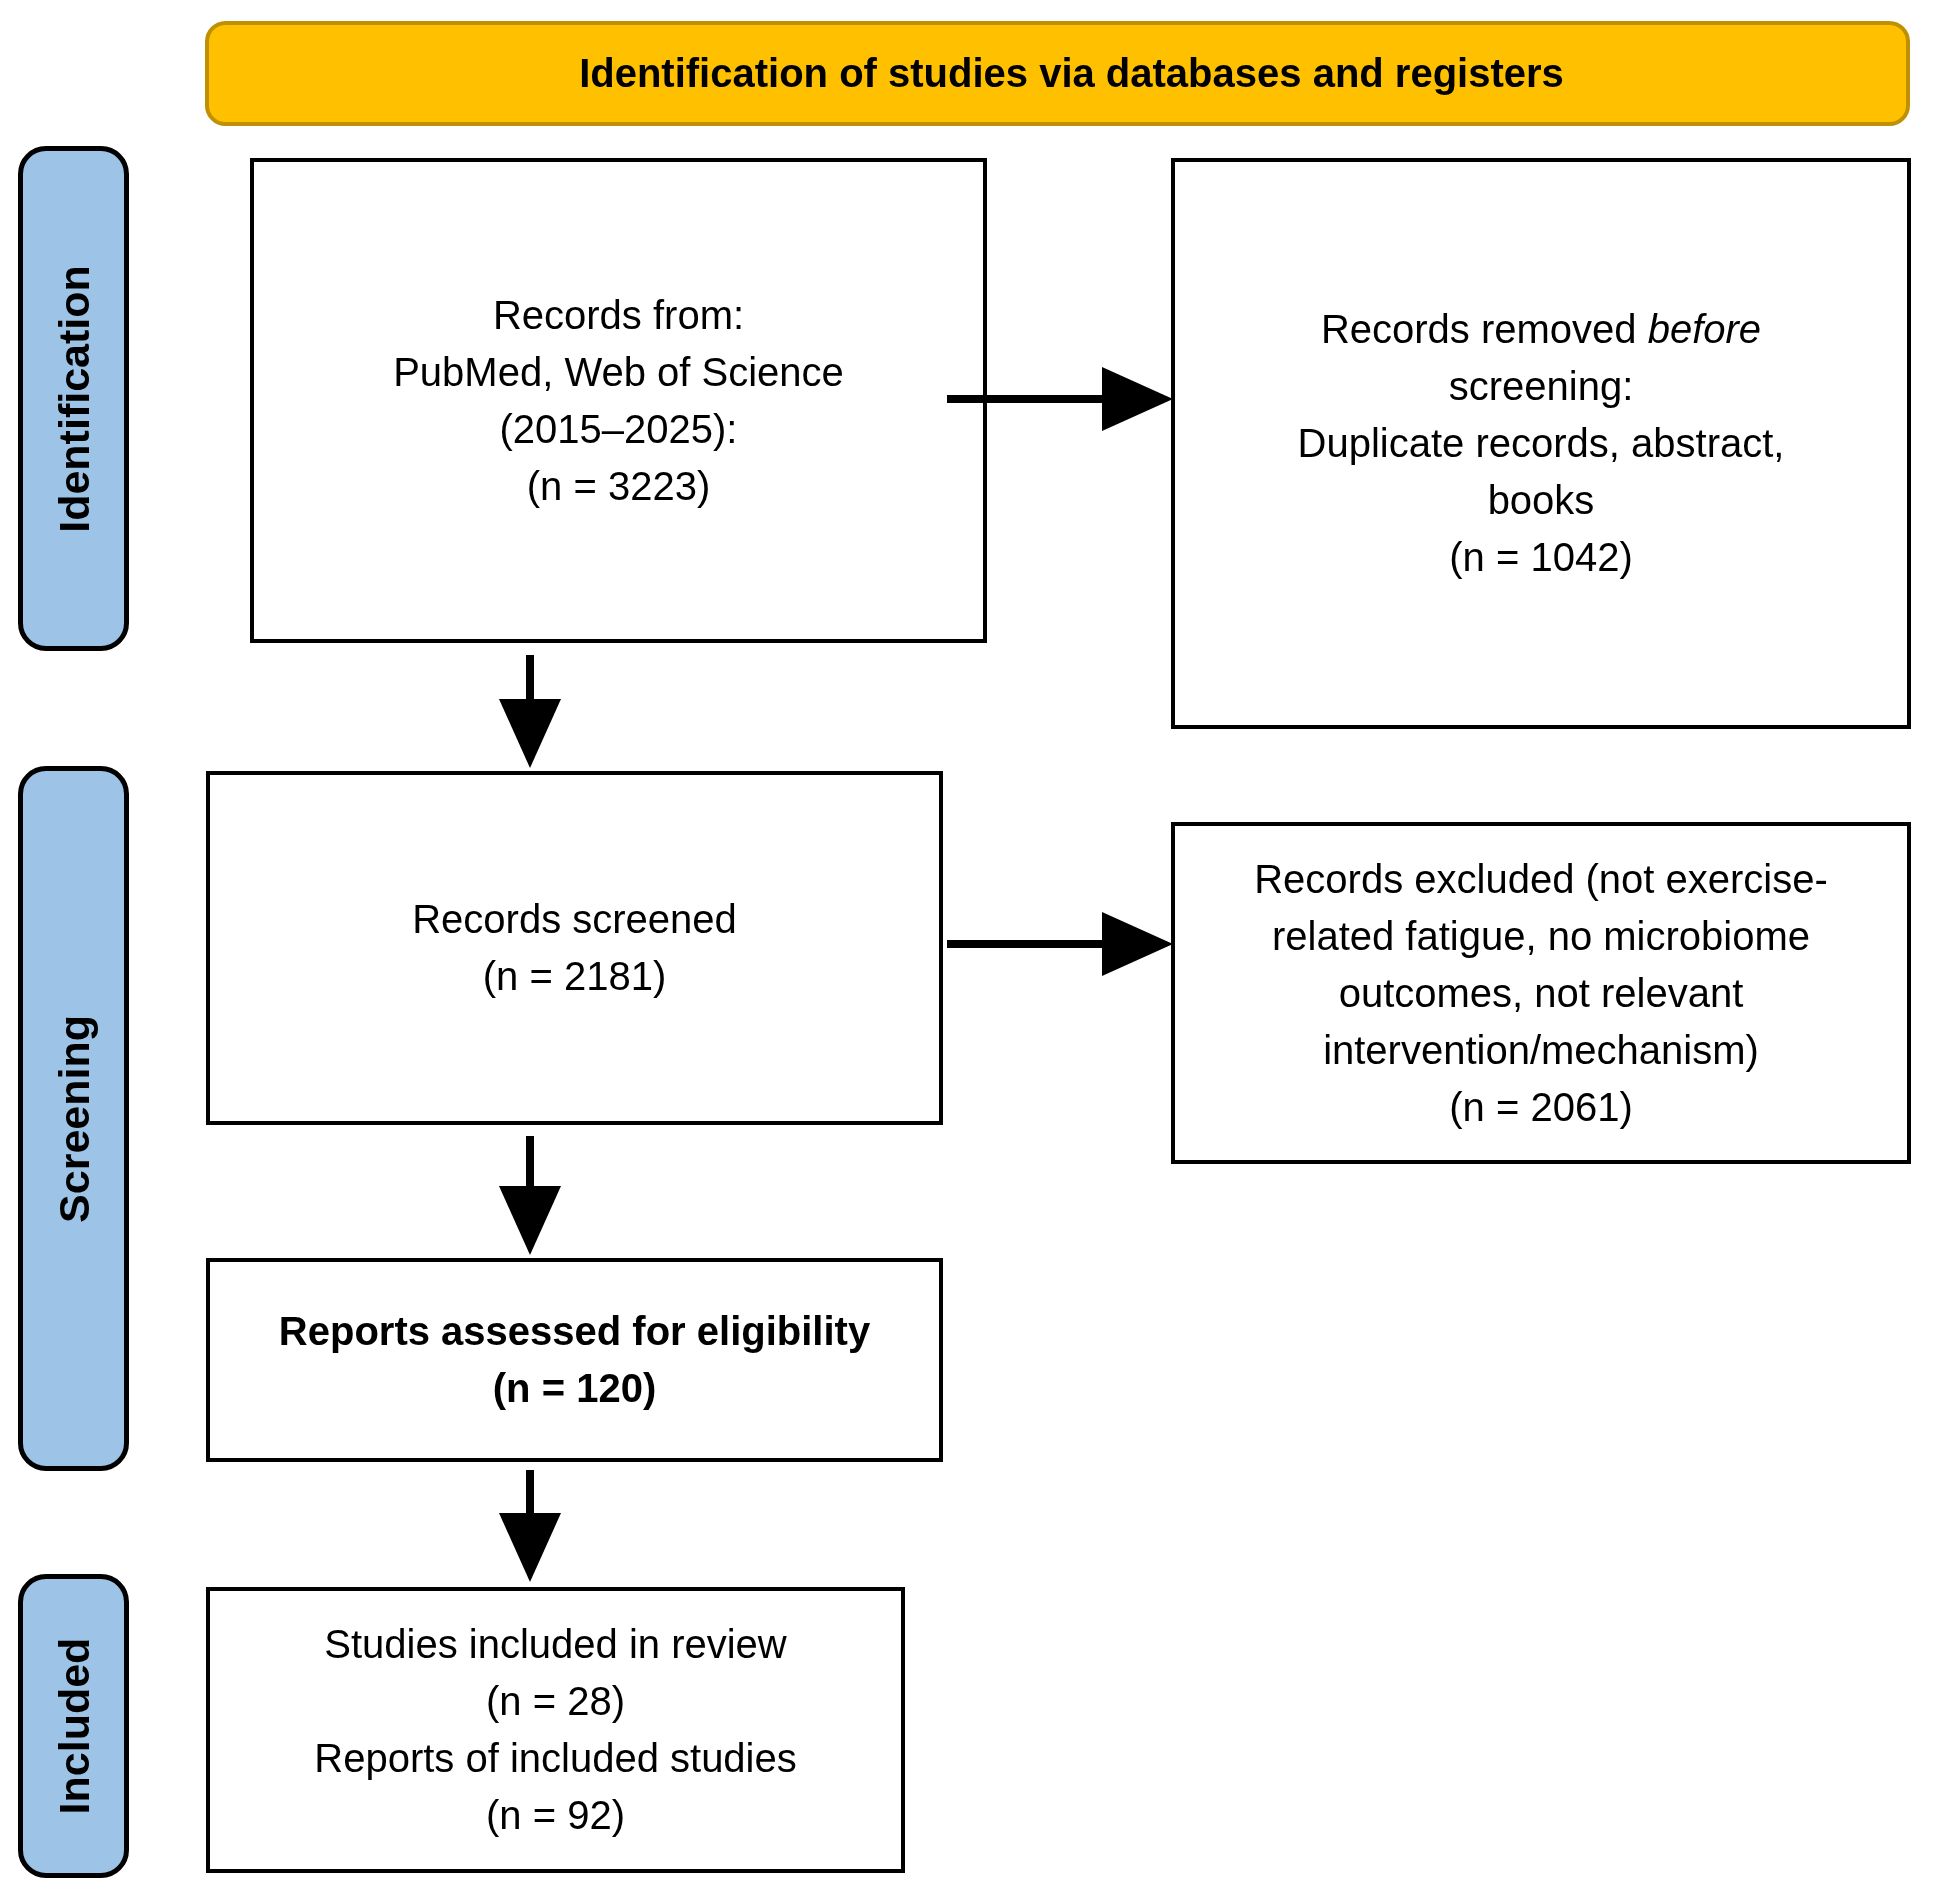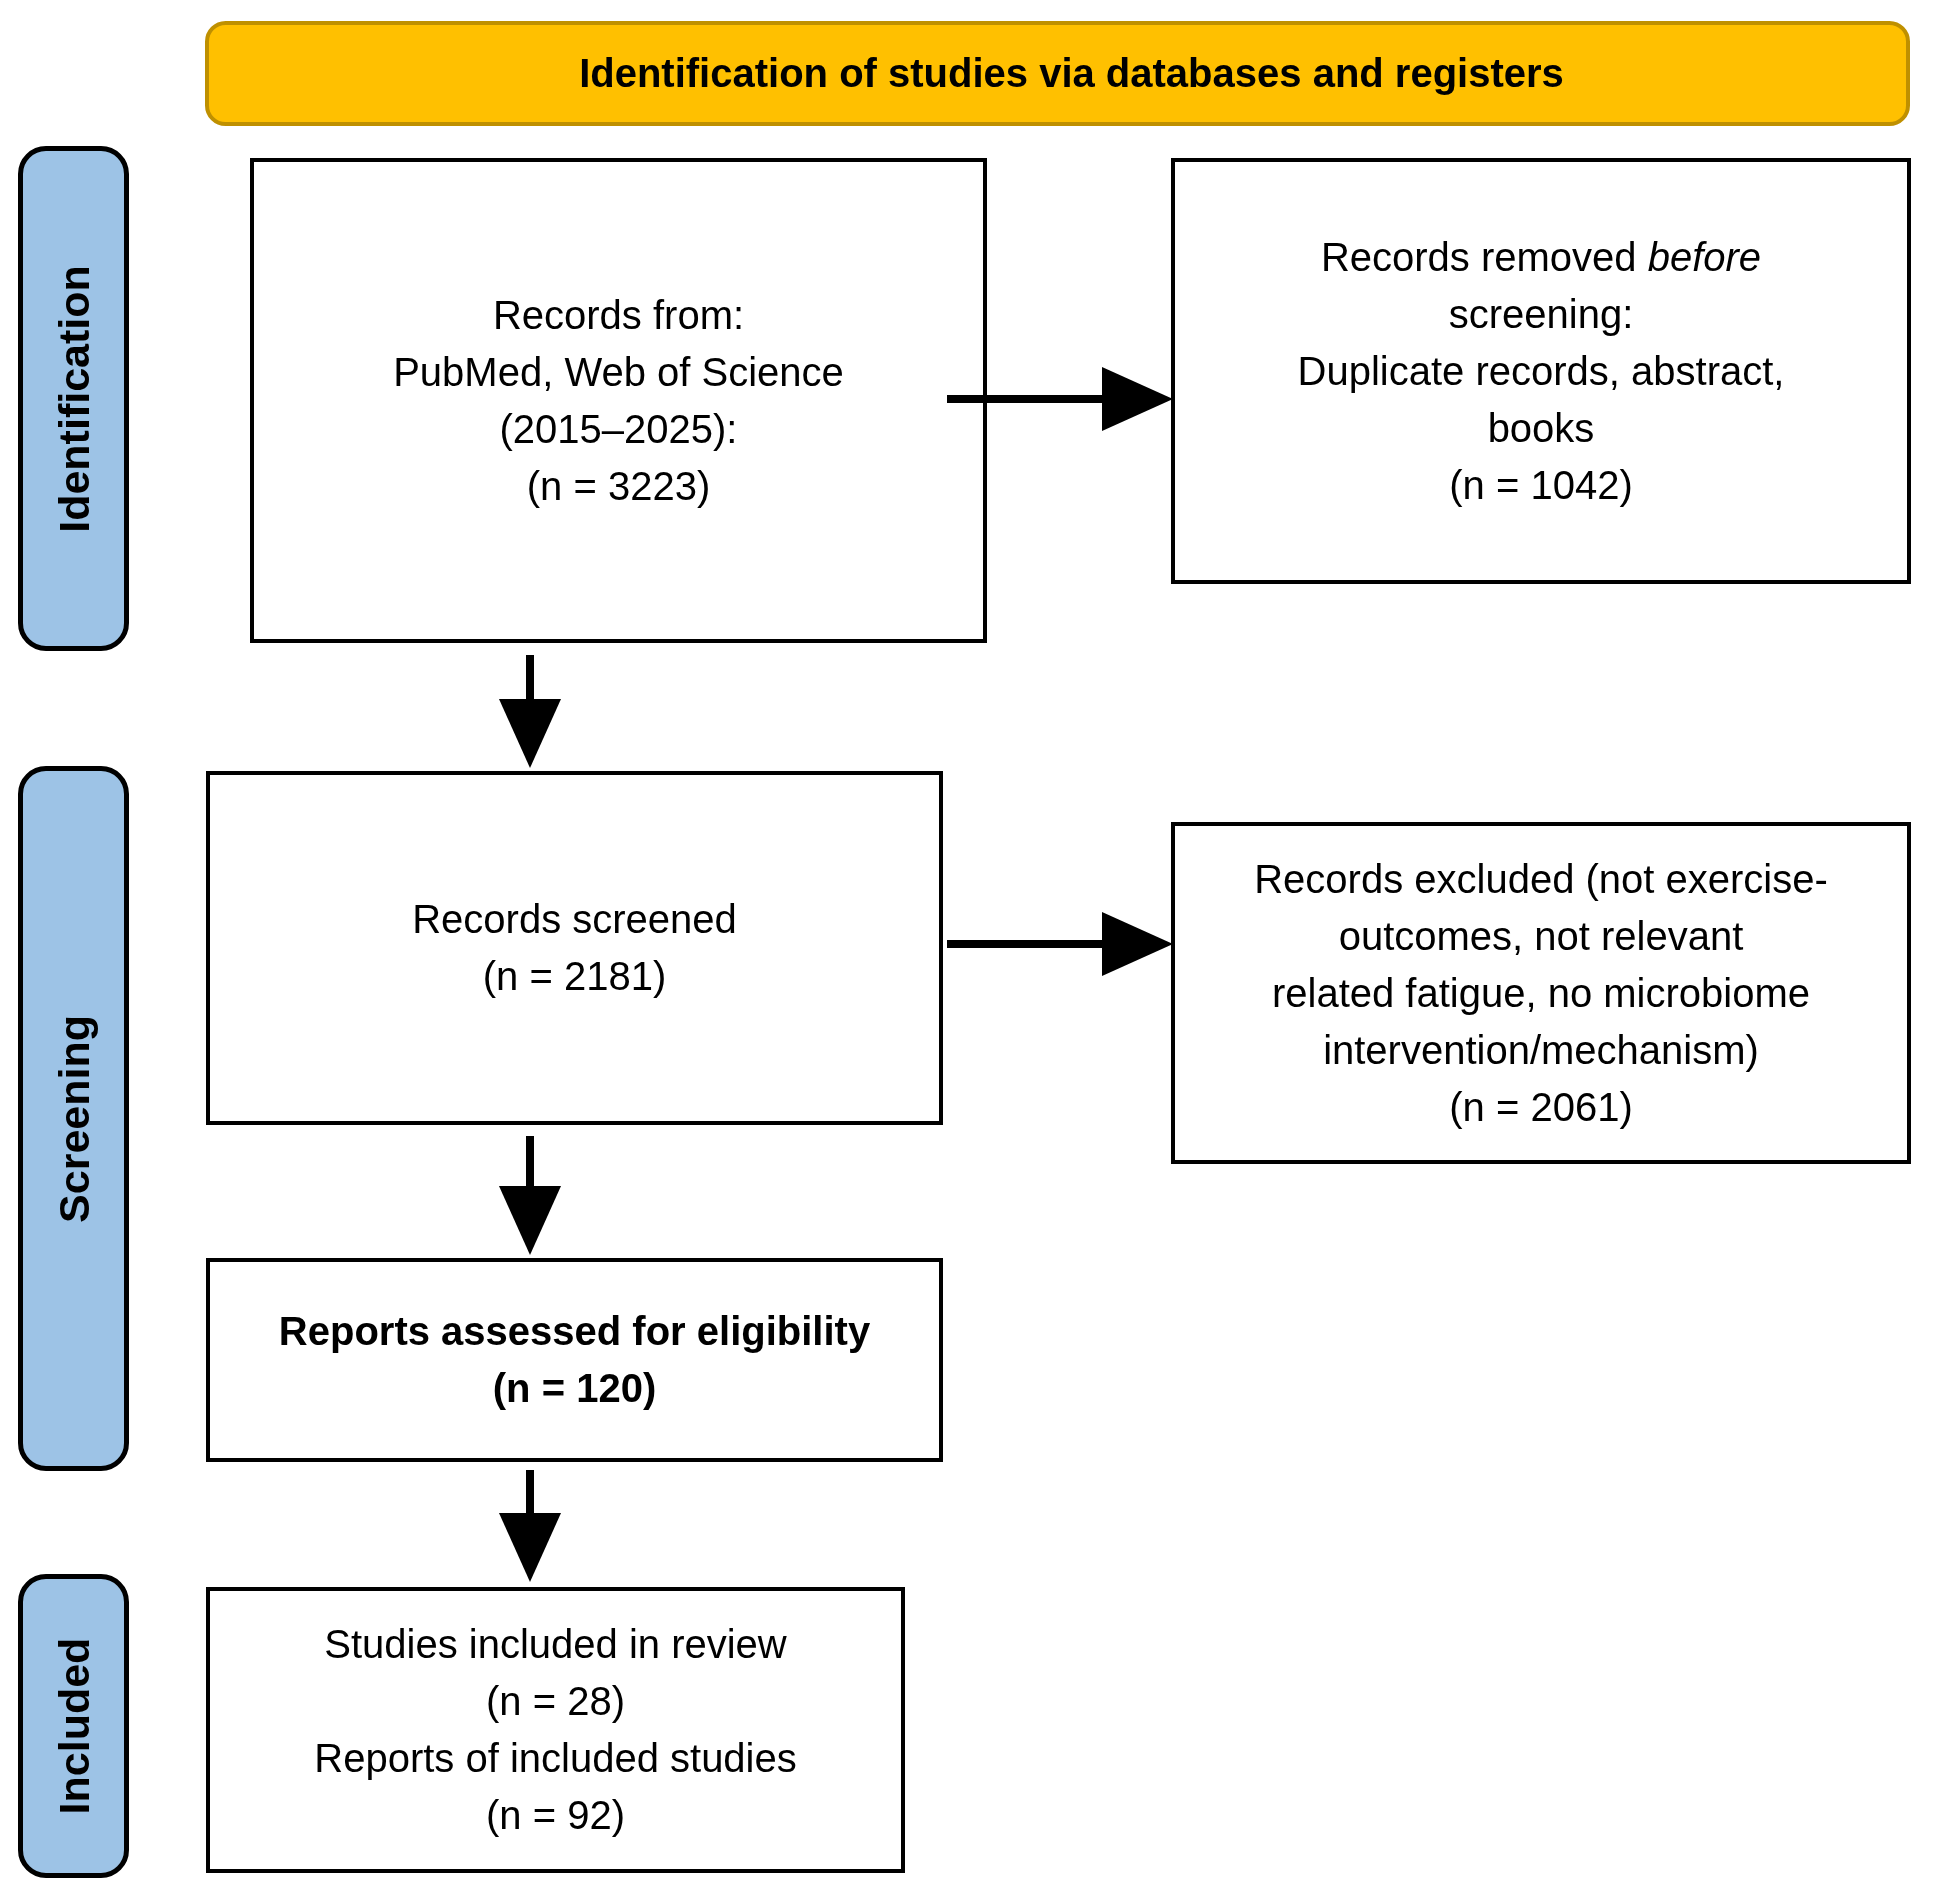--- a/index.html
+++ b/index.html
@@ -38,21 +38,21 @@
   .fbox {
     position:absolute;
     box-sizing:border-box;
     background:#ffffff;
     border:4.4px solid #000;
     display:flex; flex-direction:column; justify-content:center; align-items:center;
     text-align:center;
     font-size:40px; line-height:57px;
   }
   .box-records-from      { left:206px;  top:158px;  width:737px; height:485px;margin-left:44px; }
-  .box-records-removed   { left:1171px; top:158px;  width:740px; height:426px; }
+  .box-records-removed   { left:1171px; top:158px;  width:740px; height:571px; }
   .box-records-screened  { left:206px;  top:771px; width:737px; height:354px; }
   .box-records-excluded  { left:1171px; top:776px; width:740px; height:342px;margin-top:46px; }
   .box-reports-assessed  { left:206px;  top:1258px; width:737px; height:204px;font-weight:bold; }
   .box-studies-included  { left:206px;  top:1587px; width:699px; height:286px; }
   .line { display:block; }
   em { font-style:italic; }
   .stem { position:absolute; background:#000; }
   .head-right {
     position:absolute; width:0; height:0;
     border-left:71px solid #000;
@@ -100,22 +100,22 @@
     <span class="line">(n = 1042)</span>
   </div>
 
   <div class="fbox box-records-screened">
     <span class="line">Records screened</span>
     <span class="line">(n = 2181)</span>
   </div>
 
   <div class="fbox box-records-excluded">
     <span class="line">Records excluded (not exercise-</span>
+    <span class="line">related fatigue, no microbiome</span>
     <span class="line">outcomes, not relevant</span>
-    <span class="line">related fatigue, no microbiome</span>
     <span class="line">intervention/mechanism)</span>
     <span class="line">(n = 2061)</span>
   </div>
 
   <div class="fbox box-reports-assessed">
     <span class="line">Reports assessed for eligibility</span>
     <span class="line">(n = 120)</span>
   </div>
 
   <div class="fbox box-studies-included">

